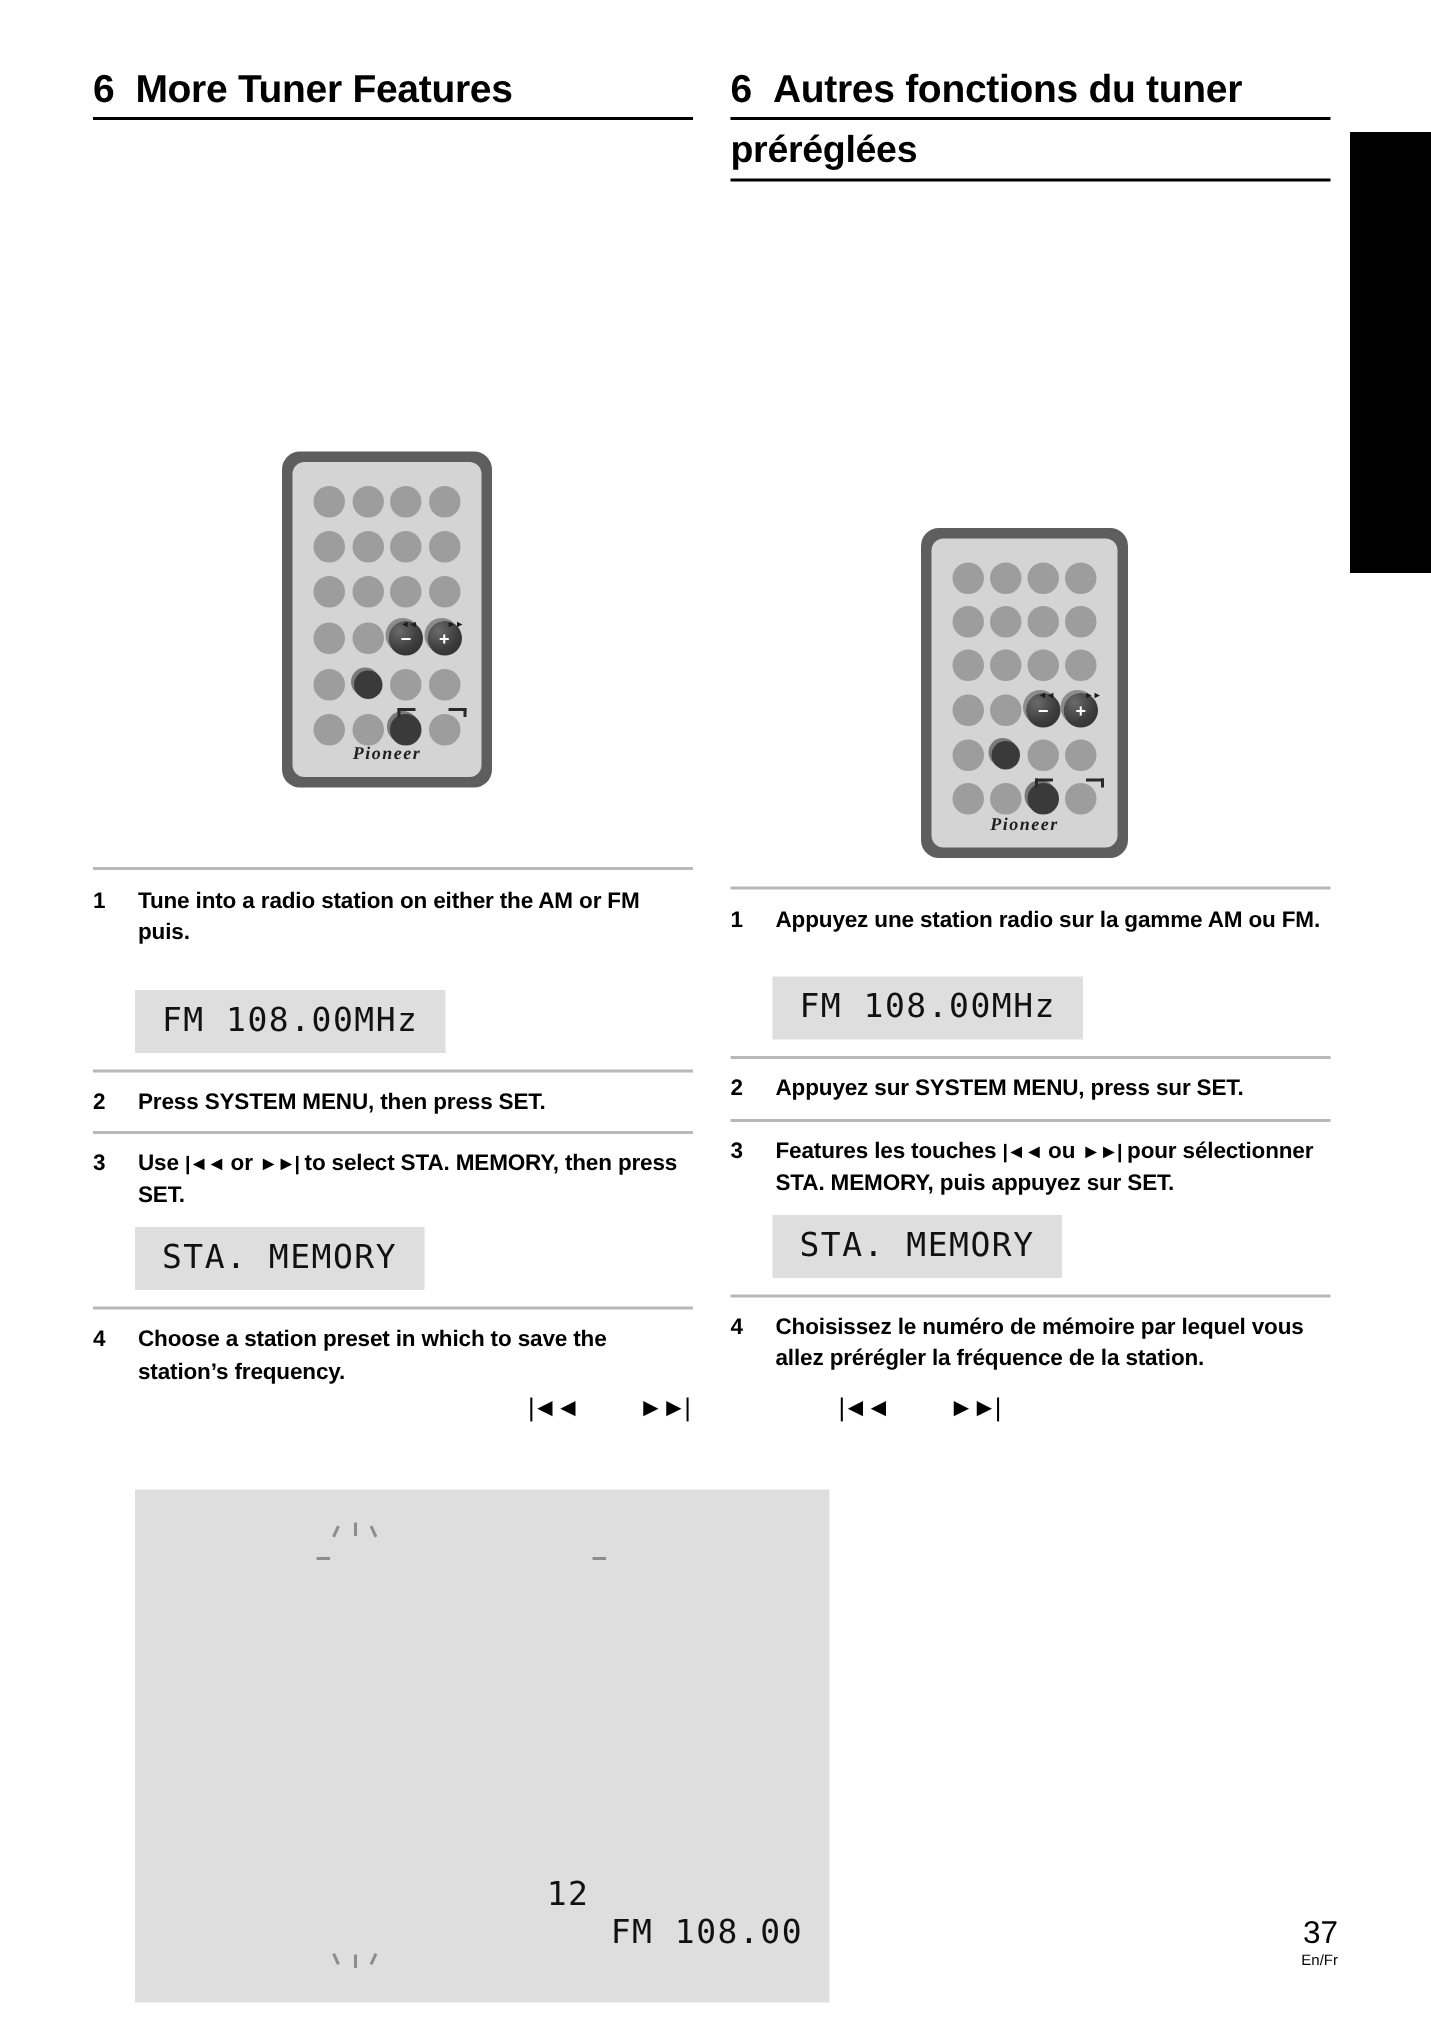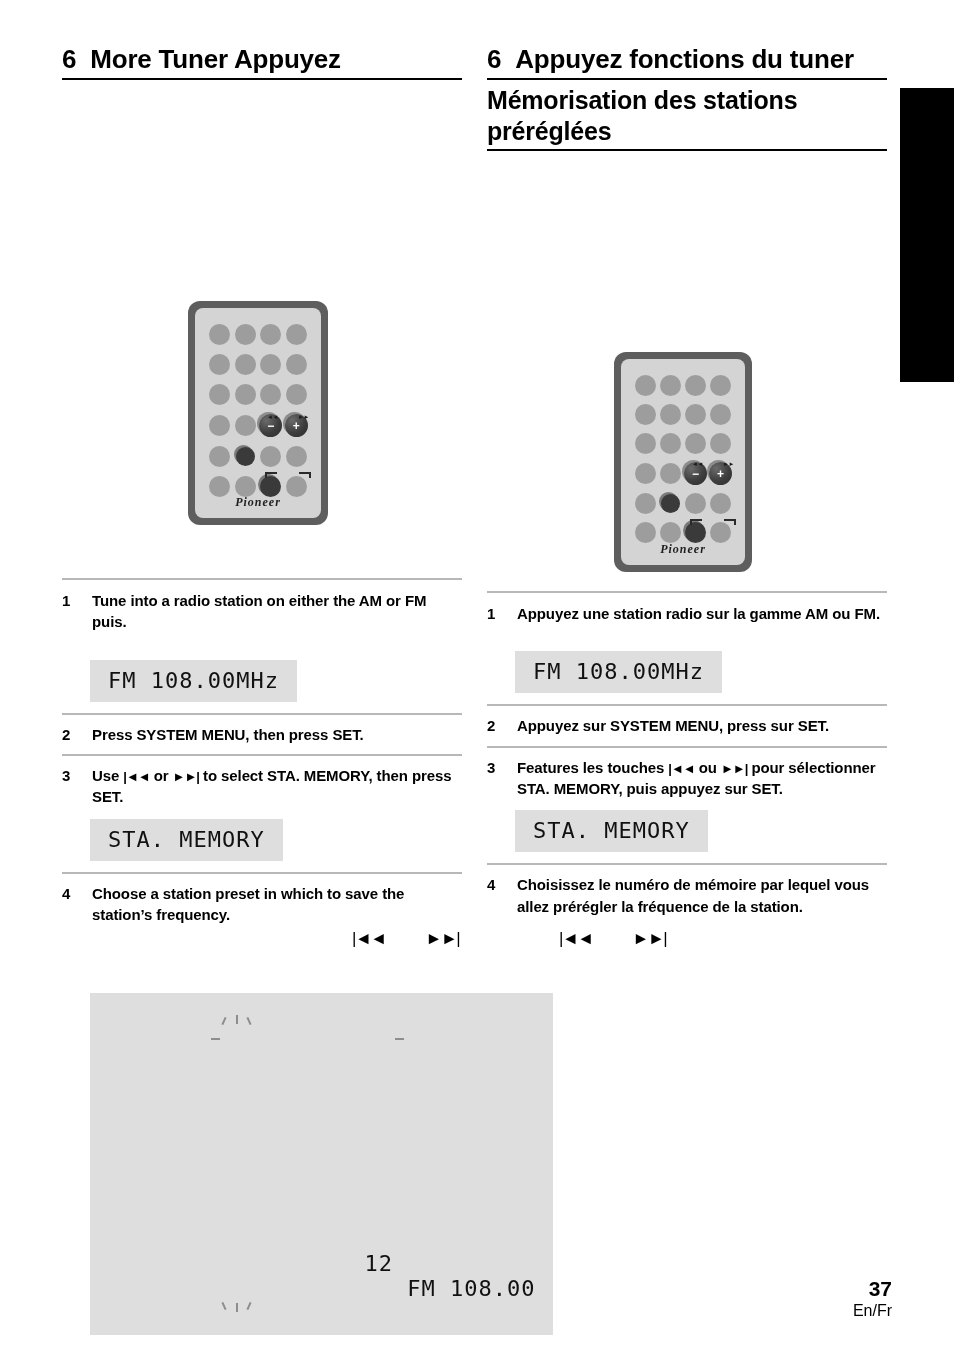--- a/index.html
+++ b/index.html
@@ -113,36 +113,36 @@
     display:inline-block;
     padding:8px 18px 9px 18px;
     white-space:pre;
     position:relative;
   }
   .lcd .blink { position:relative; display:inline-block; }
   .blink-ray { position:absolute; background:#8d8d8d; }
 
   
   .folio { position:absolute; right:62px; text-align:right; }
-  .folio-num { font-weight:bold; font-size:21px; line-height:1; }
-  .folio-lang { font-size:16px; margin-top:3px;margin-left:45px; }
+  .folio-num { font-weight:normal; font-size:21px; line-height:1; }
+  .folio-lang { font-size:10px; margin-top:3px;margin-left:45px; }
 </style>
 </head>
 <body>
 
 <div class="page">
 
   <div class="tab-mark tab-1"></div>
   <div class="tab-mark tab-2"></div>
 
   <div class="col col-en" style="top:44px;">
 
     <div class="chapter-line">
       <span class="chapter-num">6</span>
-      <span>More Tuner Appuyez</span>
+      <span>More Tuner Features</span>
     </div>
 
   </div>
 
   <div class="remote-wrap" style="left:188px; top:301px;">
     <div class="remote" style="width:140px; height:224px;">
       <div class="remote-face">
         <div class="btn-grid" style="row-gap:9px; padding:6px 12px 0 12px;">
 
           <span class="key" style="width:21px;height:21px;"></span>
@@ -251,25 +251,24 @@
         </span><span> FM 108.00</span>
       </div>
     </div>
 
   </div>
 
   <div class="col col-fr" style="top:44px;">
 
     <div class="chapter-line">
       <span class="chapter-num">6</span>
-      <span>Appuyez fonctions du tuner</span>
+      <span>Autres fonctions du tuner</span>
     </div>
 
     <div class="section-title two-line">
-      <div>Mémorisation des stations</div>
       <div>préréglées</div>
     </div>
   </div>
 
   <div class="remote-wrap" style="left:614px; top:352px;">
     <div class="remote" style="width:138px; height:220px;">
       <div class="remote-face">
         <div class="btn-grid" style="row-gap:8px; padding:6px 12px 0 12px;">
           <span class="key" style="width:21px;height:21px;"></span>
           <span class="key" style="width:21px;height:21px;"></span>

